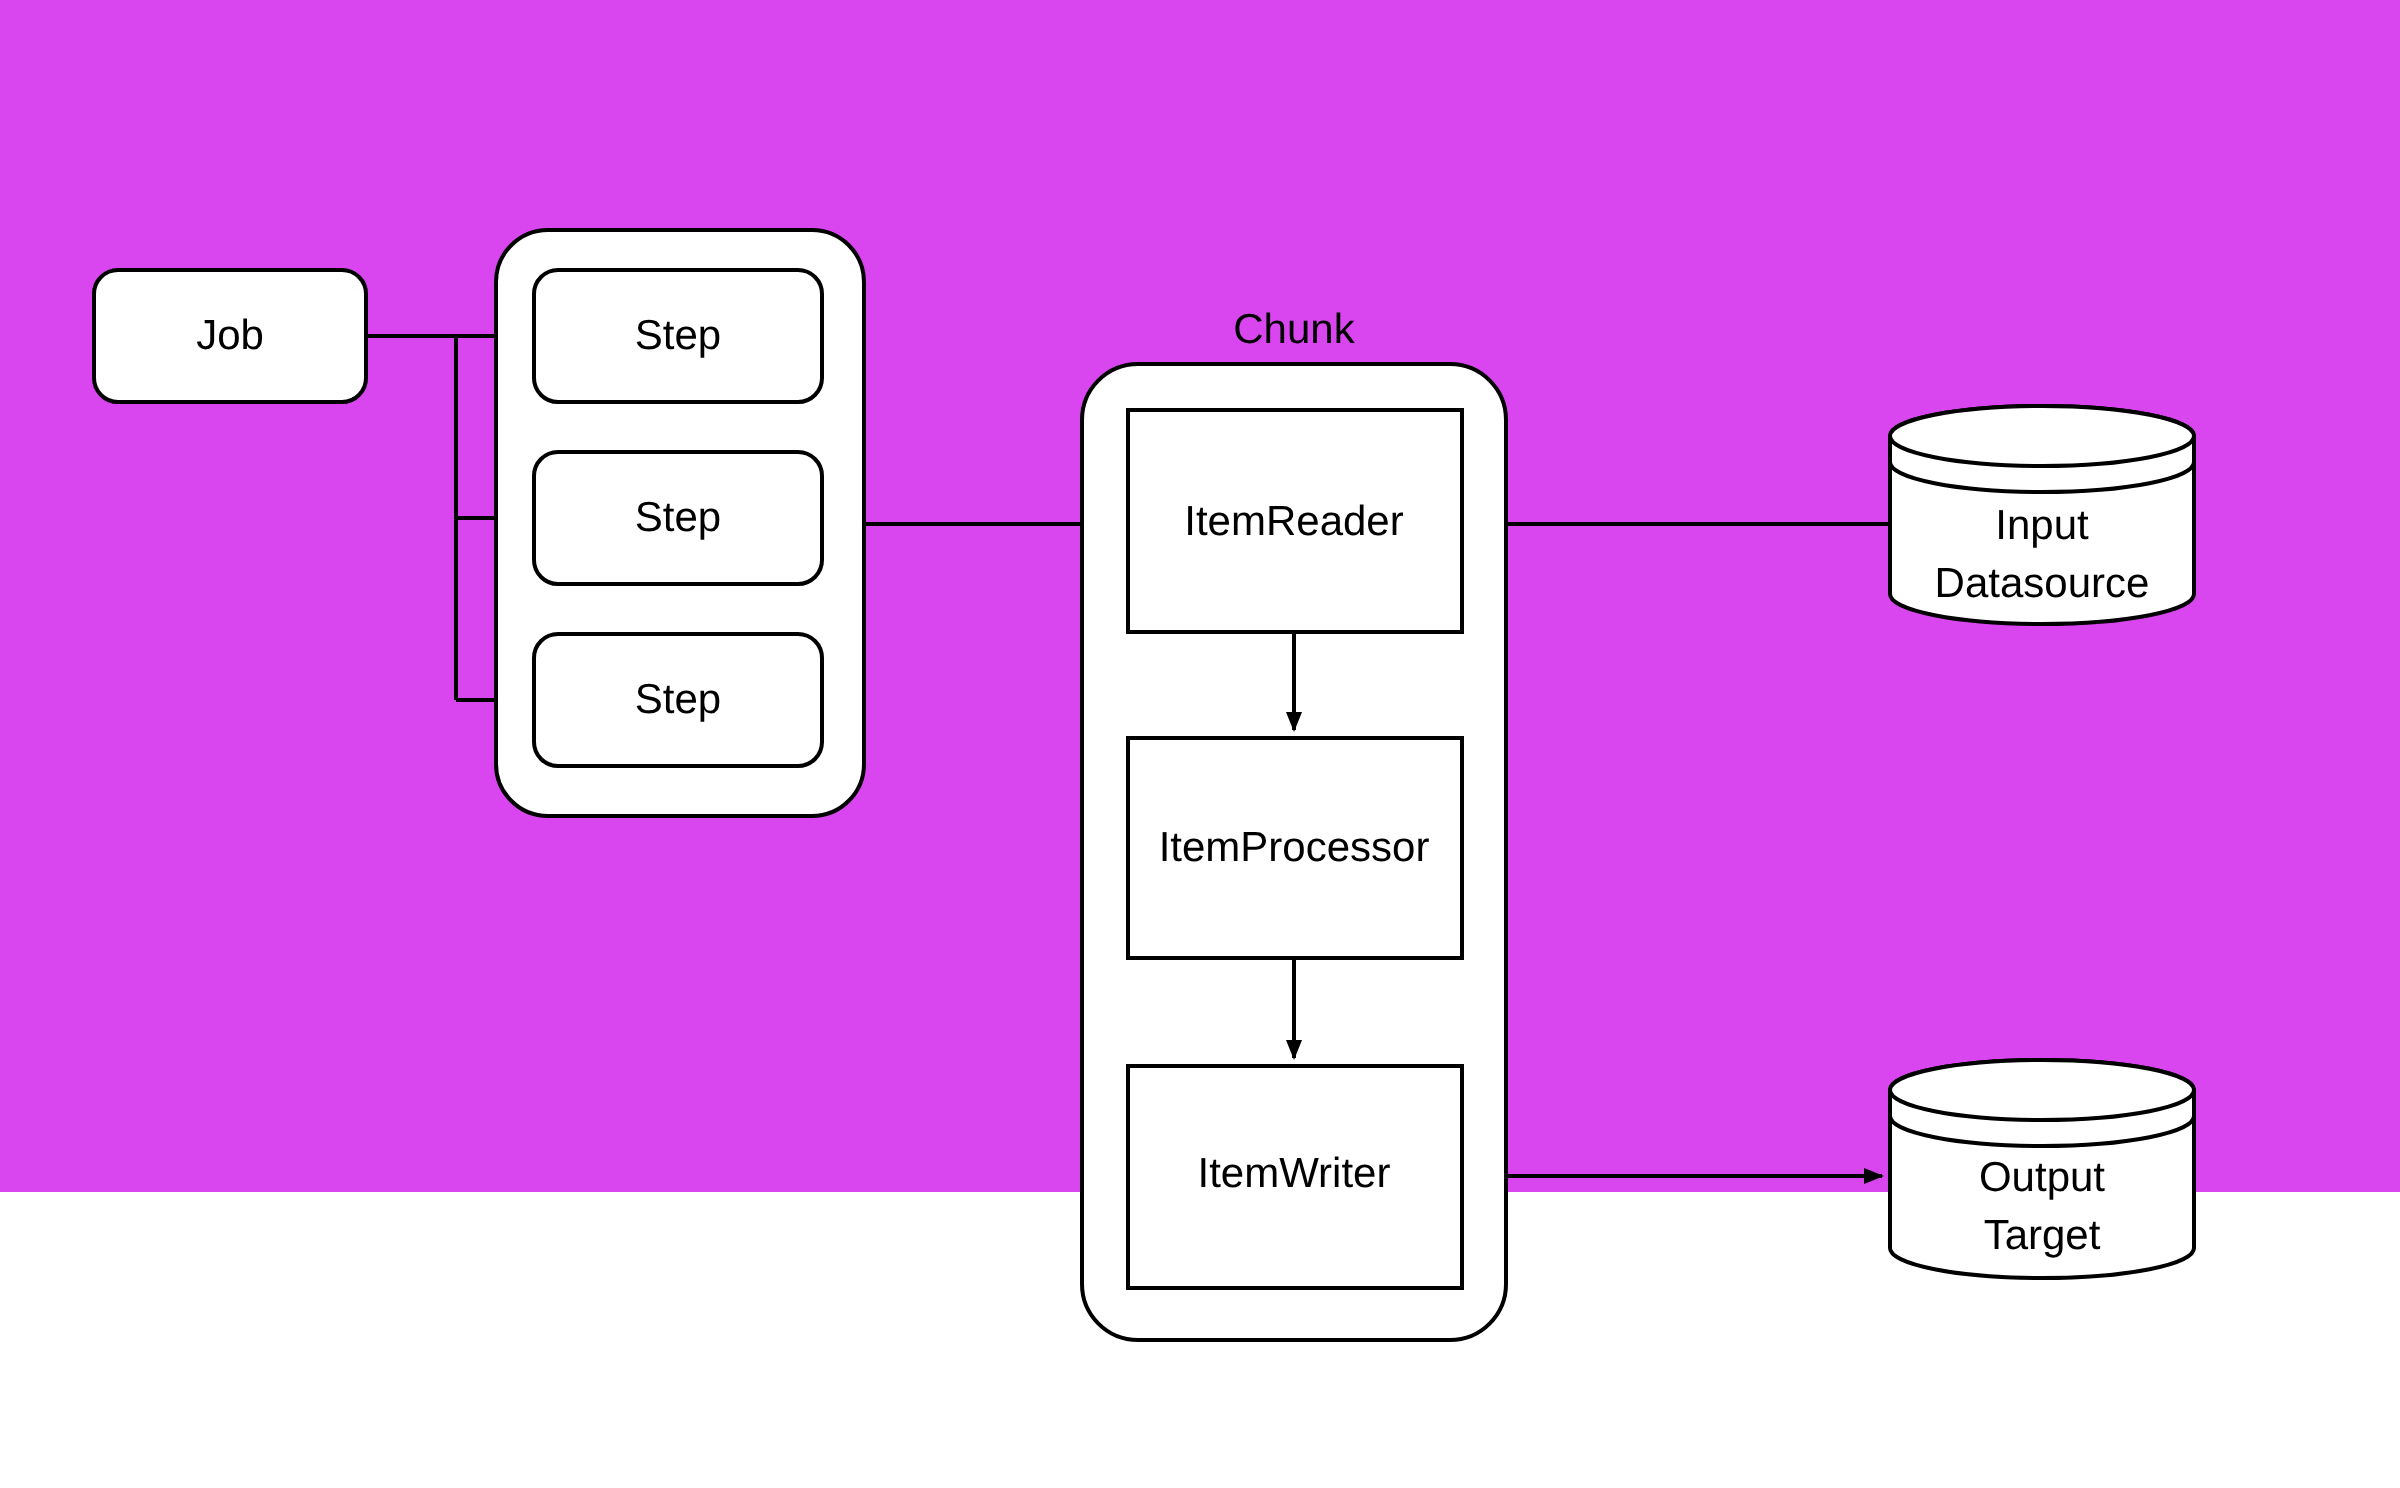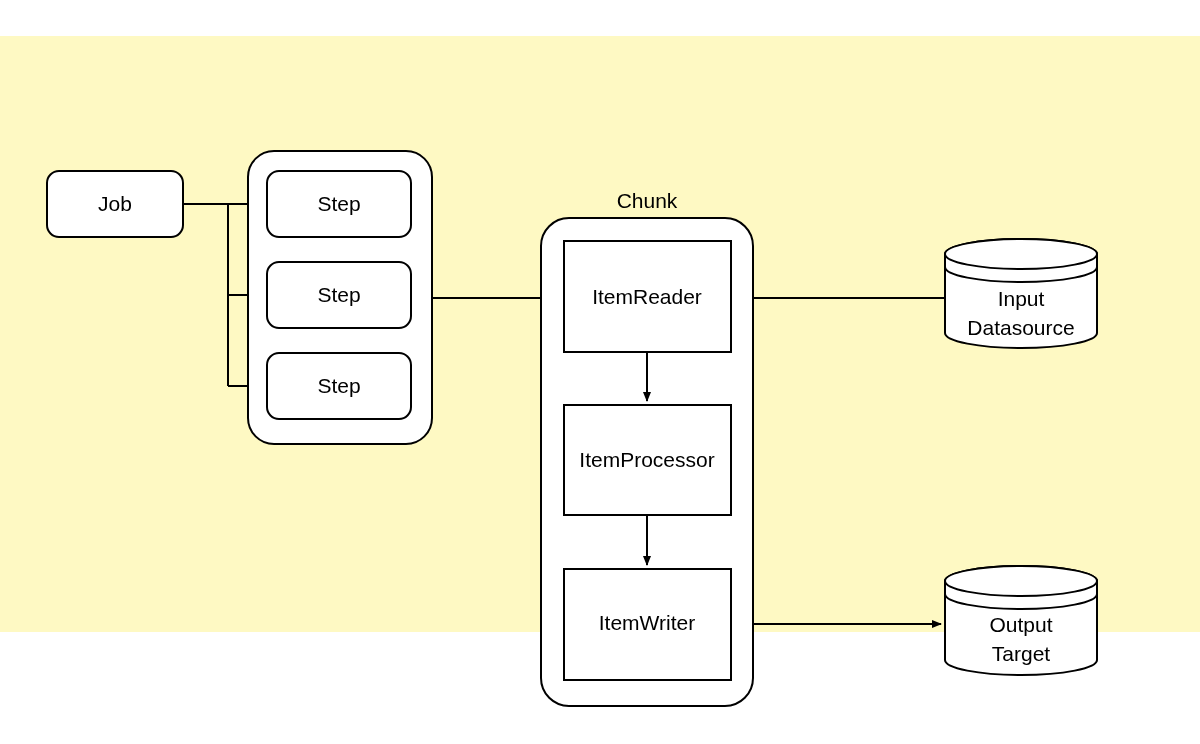--- a/index.html
+++ b/index.html
@@ -10,22 +10,21 @@
   body {
     width: 1200px;
     height: 744px;
     font-family: "Liberation Sans", sans-serif;
     overflow: hidden;
   }
   #diagram-root {
     position: relative;
     width: 1200px;
     height: 596px;
-    background: #fef9c3;
-    margin-top: 36px;
+    background: #d946ef;
   }
   svg.canvas {
     display: block;
     width: 1200px;
     height: 744px;
   }
   .shape-stroke {
     stroke: #000000;
     stroke-width: 2;
     fill: #ffffff;

